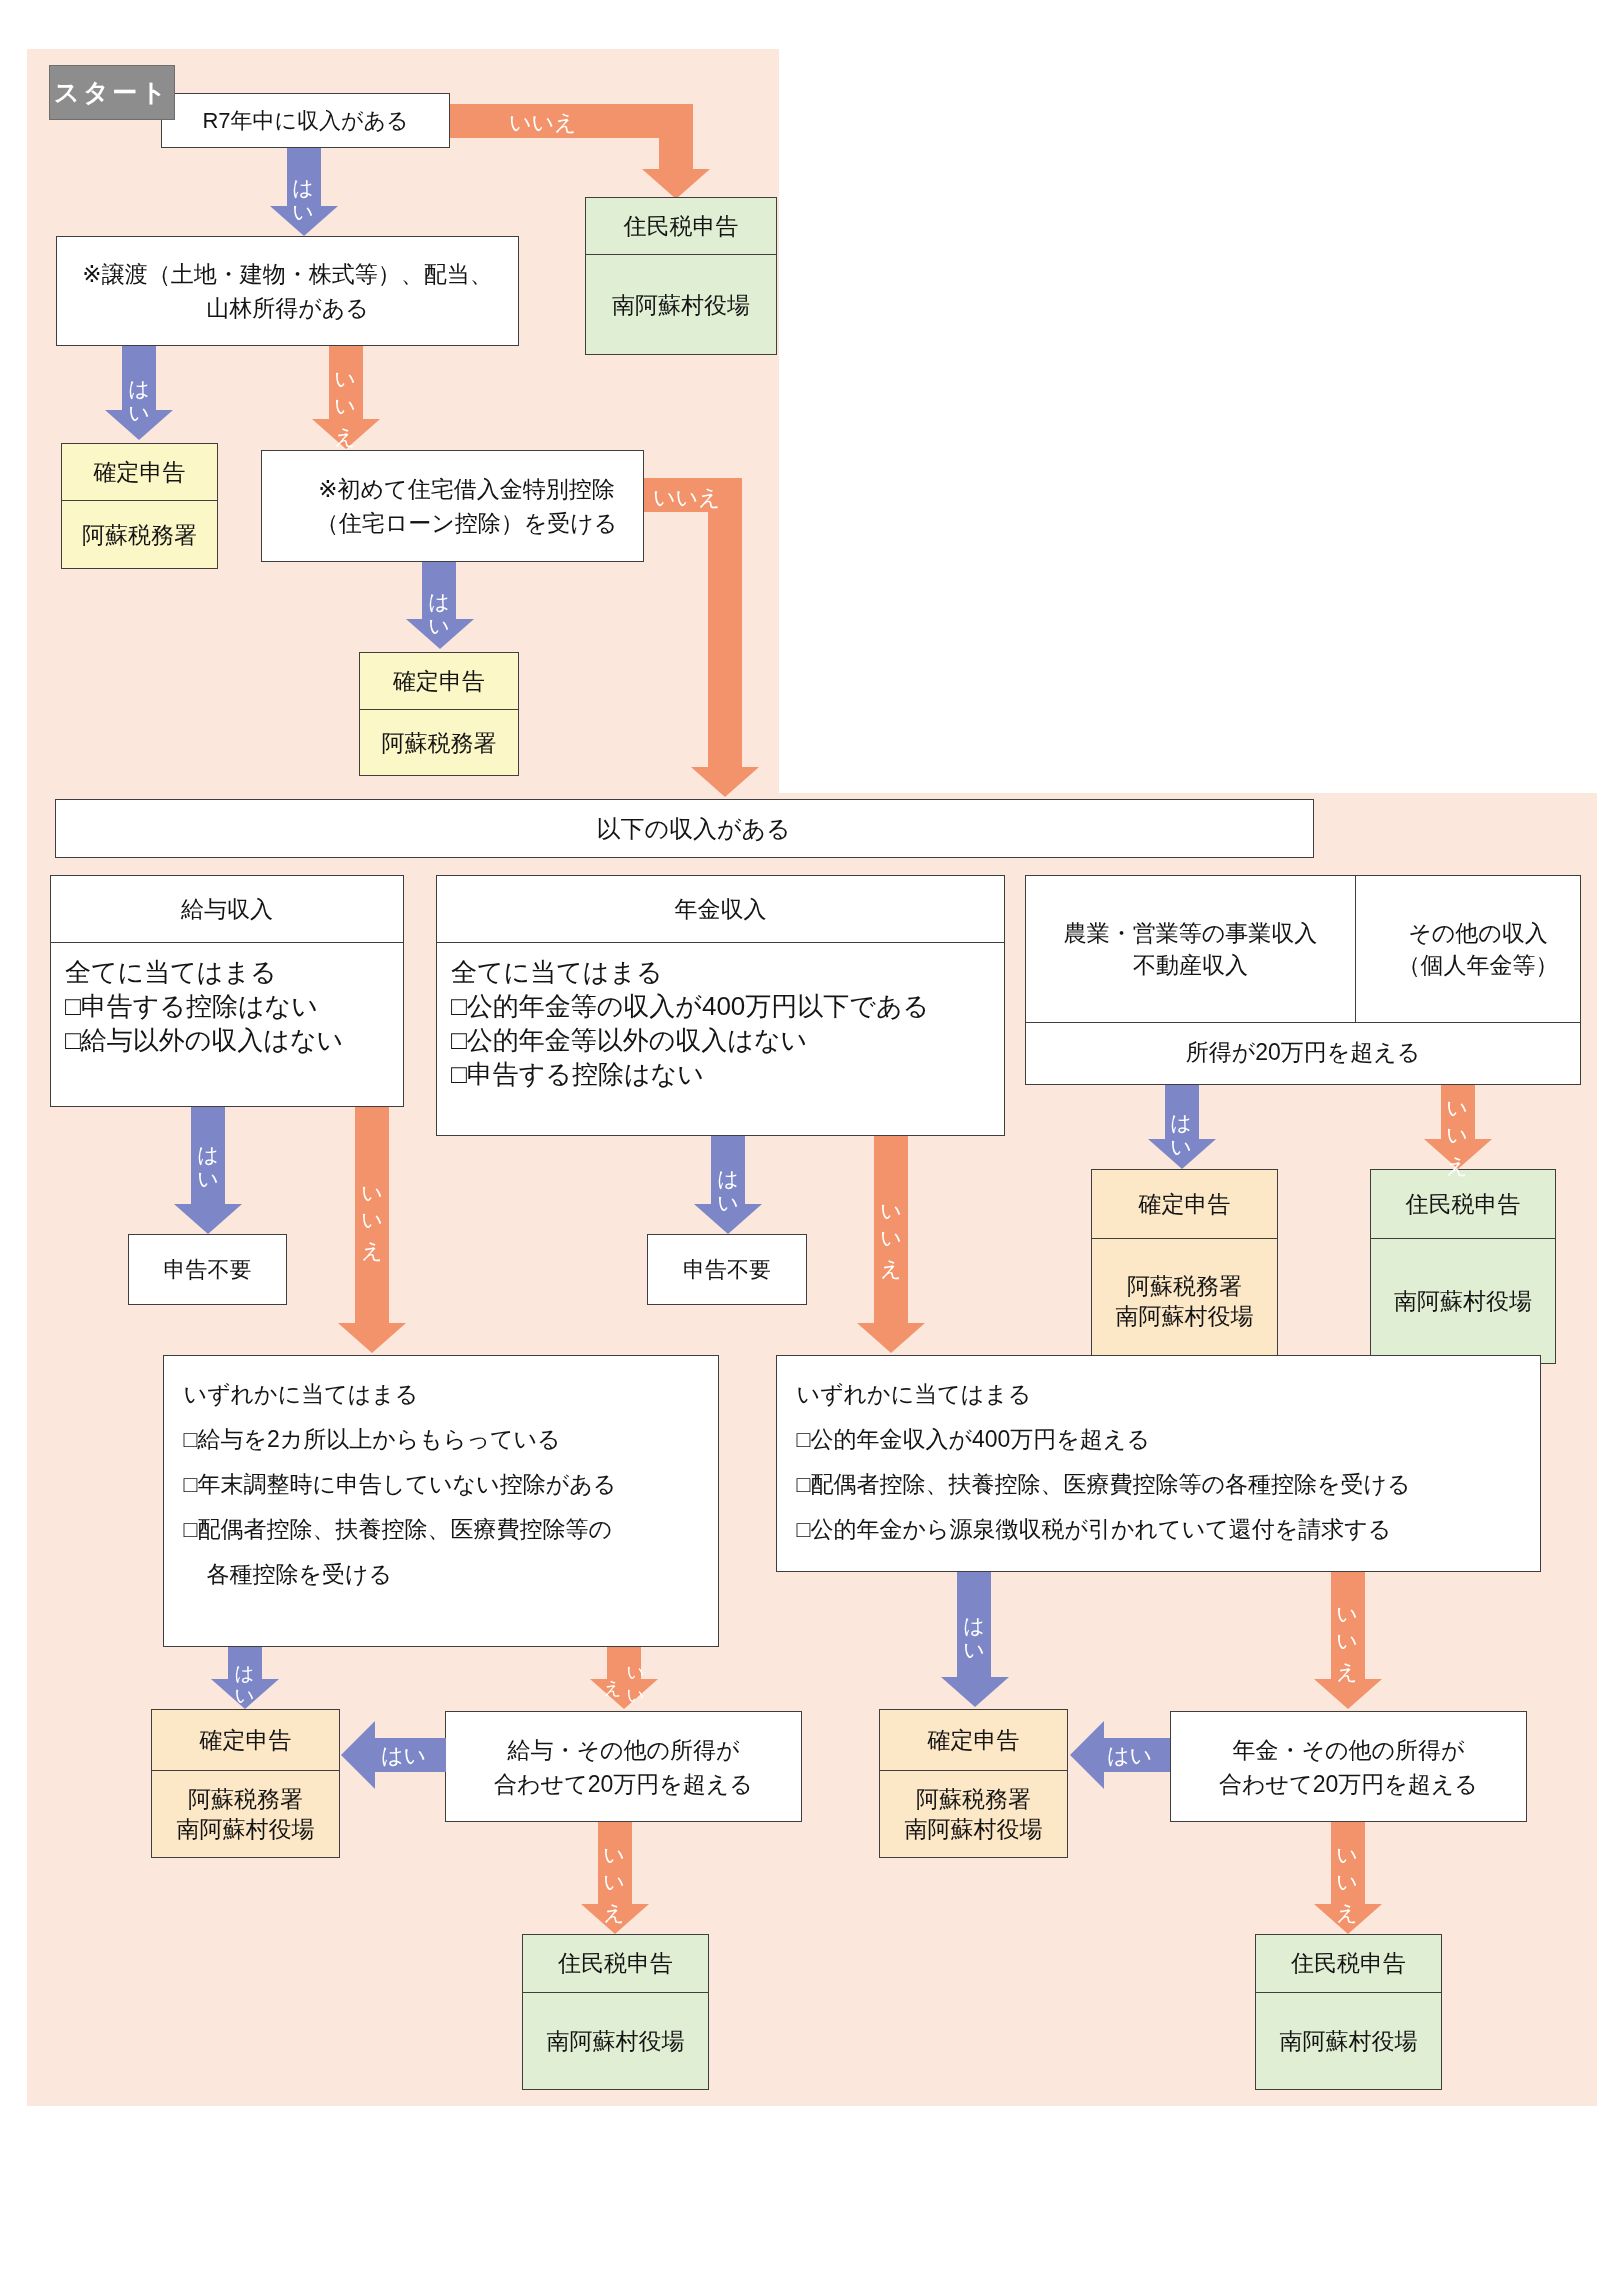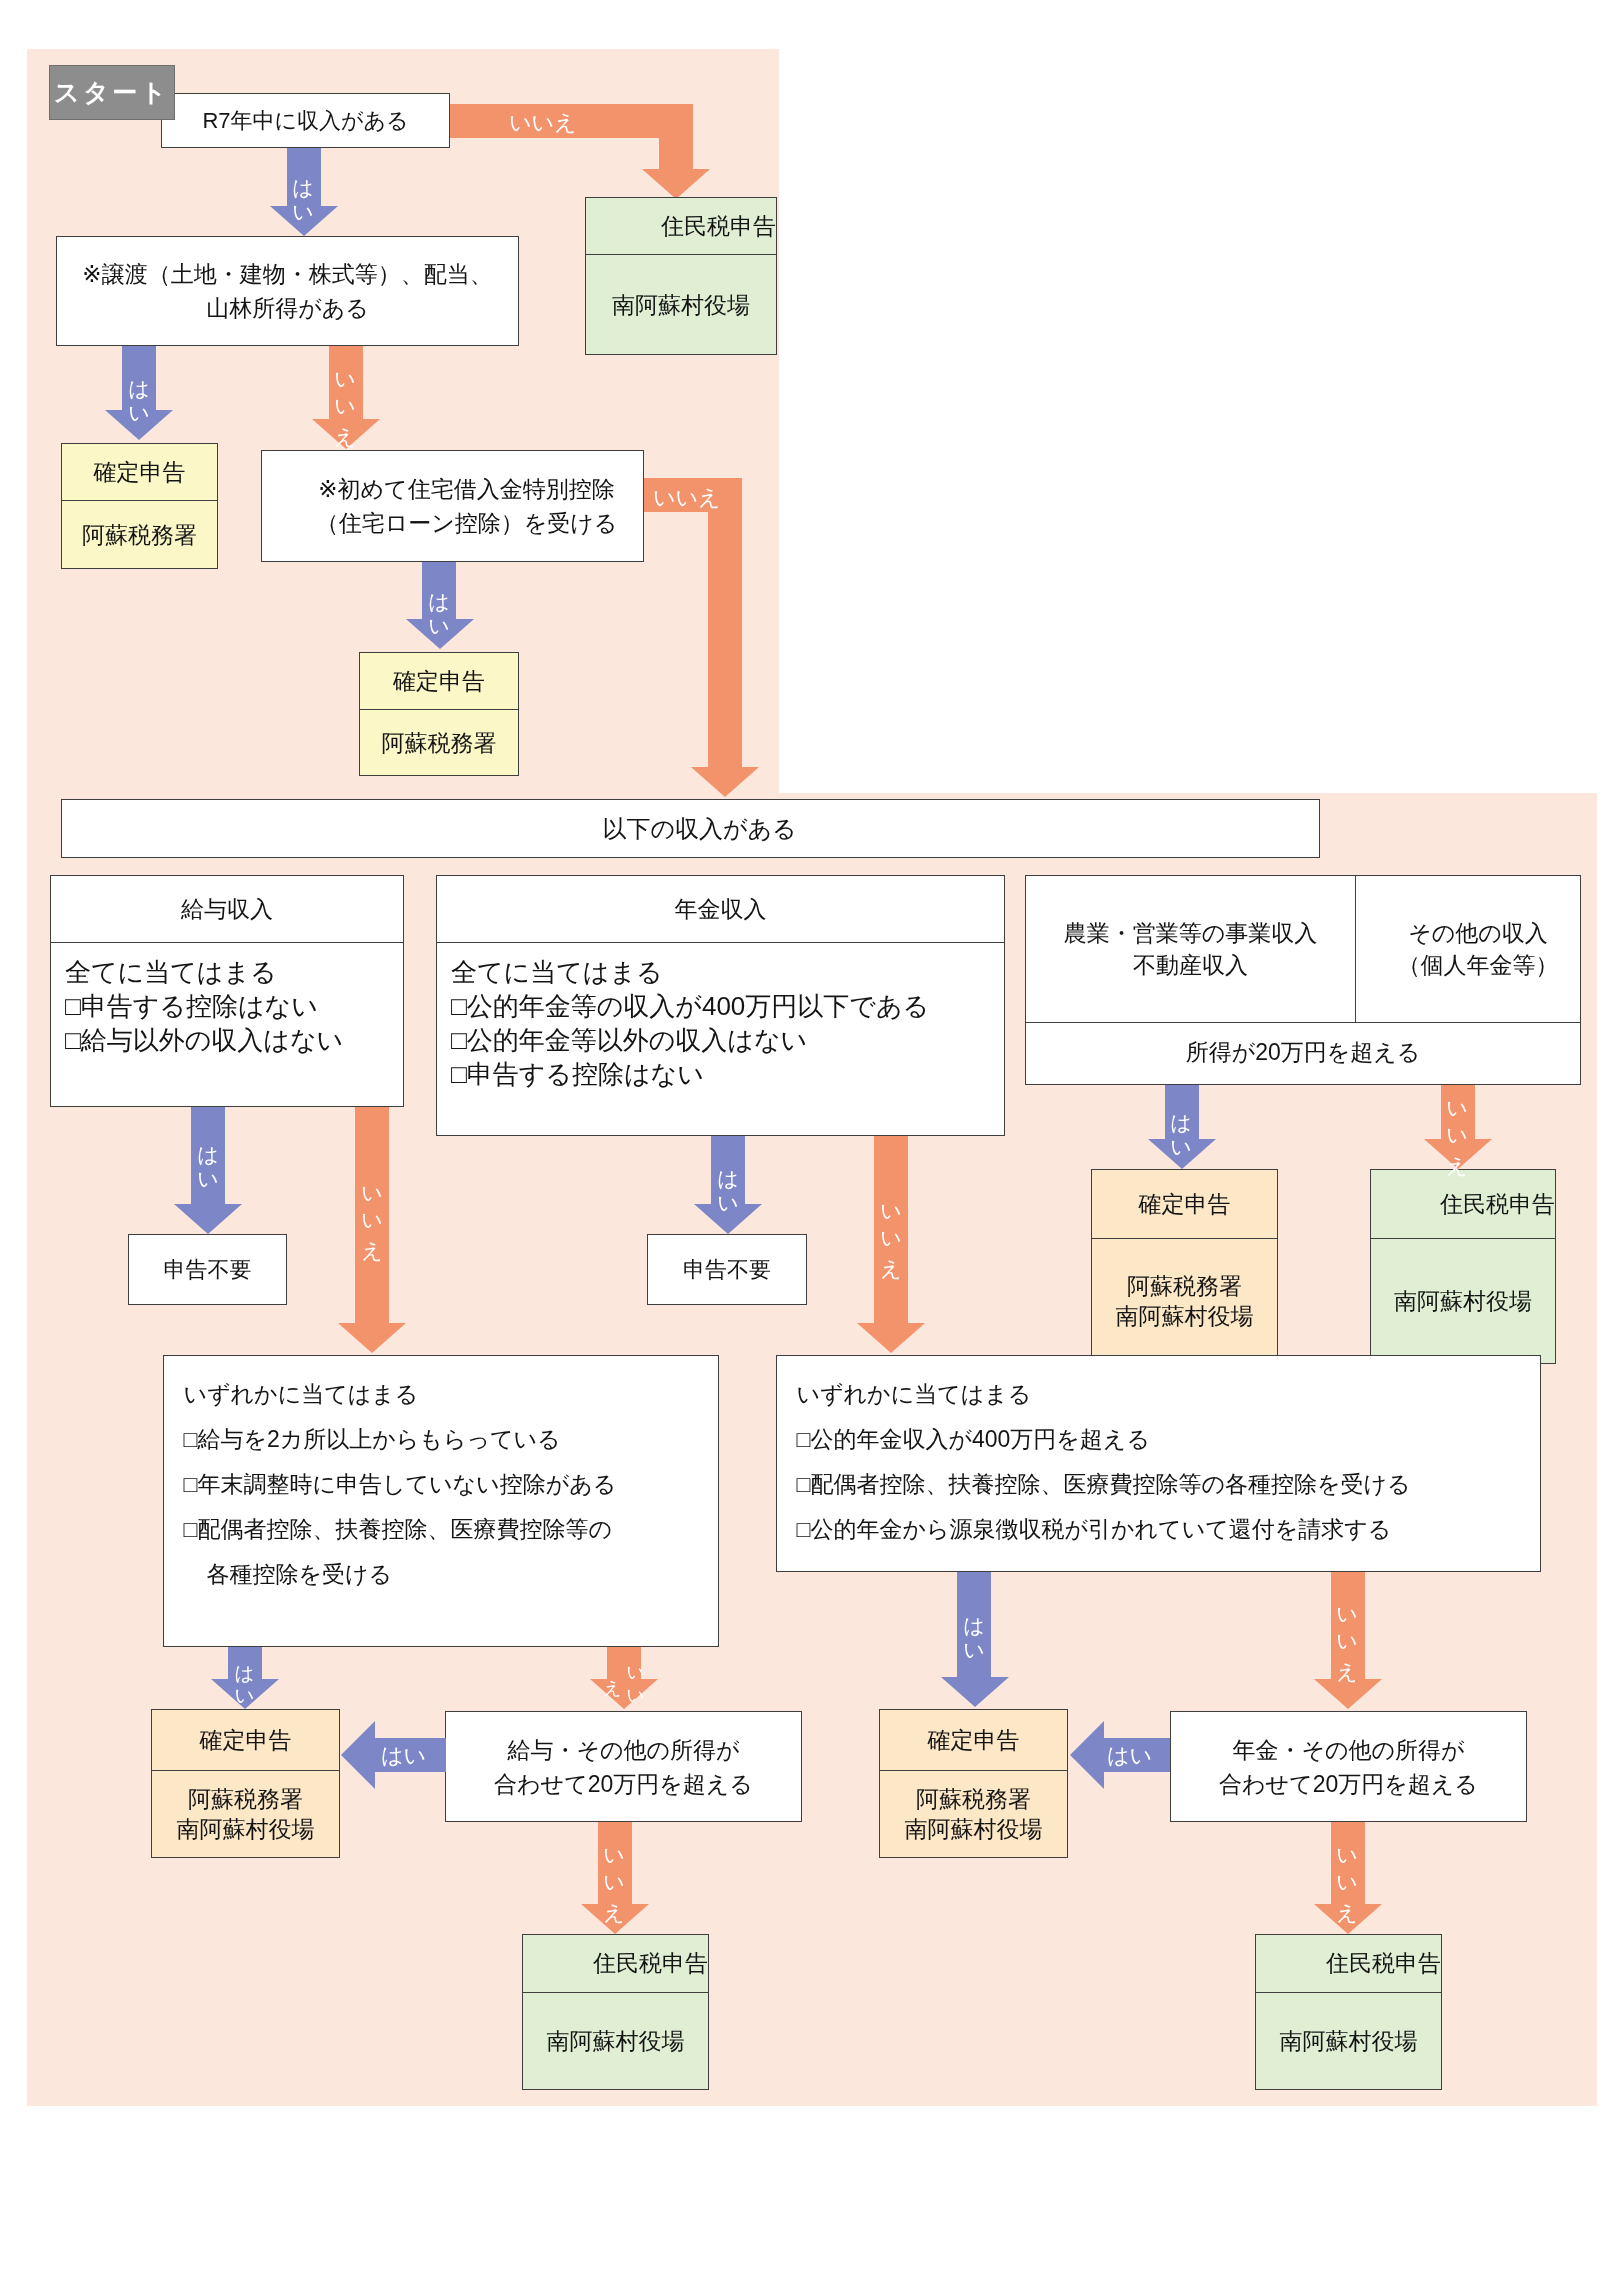--- a/index.html
+++ b/index.html
@@ -24,21 +24,21 @@
     border-bottom:1.8px solid #3f3f3f;
     display:flex;align-items:center;justify-content:center;text-align:center;
     font-size:23px;
   }
   .cell-org{
     flex:1;display:flex;flex-direction:column;align-items:center;justify-content:center;
     text-align:center;font-size:23px;line-height:30px;
   }
   .fill-yellow{background:var(--yellow,#fbf7c6);}
   .fill-peach{background:var(--peach,#fce7c6);}
-  .fill-green{background:var(--green,#e0efd4);justify-content:flex-end;}
+  .fill-green{background:var(--green,#e0efd4);}
   .start{
     background:var(--gray,#8d8d8d);color:#ffffff;
     font-size:25px;font-weight:bold;letter-spacing:3.5px;
     border:1.8px solid #6e6e6e;
     display:flex;align-items:center;justify-content:center;
     z-index:5;
   }
   .two-line{line-height:34px;font-size:23px;}
   .bar-blue{background:var(--blue,#7d87c7);}
   .bar-orange{background:var(--orange,#f2936b);}
@@ -139,21 +139,21 @@
     <div class="cell-org">
         <span>阿蘇税務署</span>
       </div>
   </div>
 
   <div class="abs bar-orange" style="left:644px;top:478px;width:97px;height:34px;"></div>
   <div class="abs bar-orange" style="left:708px;top:478px;width:34px;height:290px;"></div>
   <div class="abs head-down orange" style="left:691px;top:767px;"></div>
   <div class="abs hlabel" style="left:653px;top:483px;">いいえ</div>
 
-  <div class="box center banner" style="left:61px;top:799px;width:1259px;height:59px;padding-left:18px;">
+  <div class="box center banner" style="left:55px;top:799px;width:1259px;height:59px;padding-left:18px;">
     <span>以下の収入がある</span>
   </div>
 
   <div class="box" style="left:50px;top:875px;width:354px;height:232px;">
     <div class="col-header">
         <span>給与収入</span>
       </div>
     <div class="col-body">
       <div>全てに当てはまる</div>
       <div>□申告する控除はない</div>

